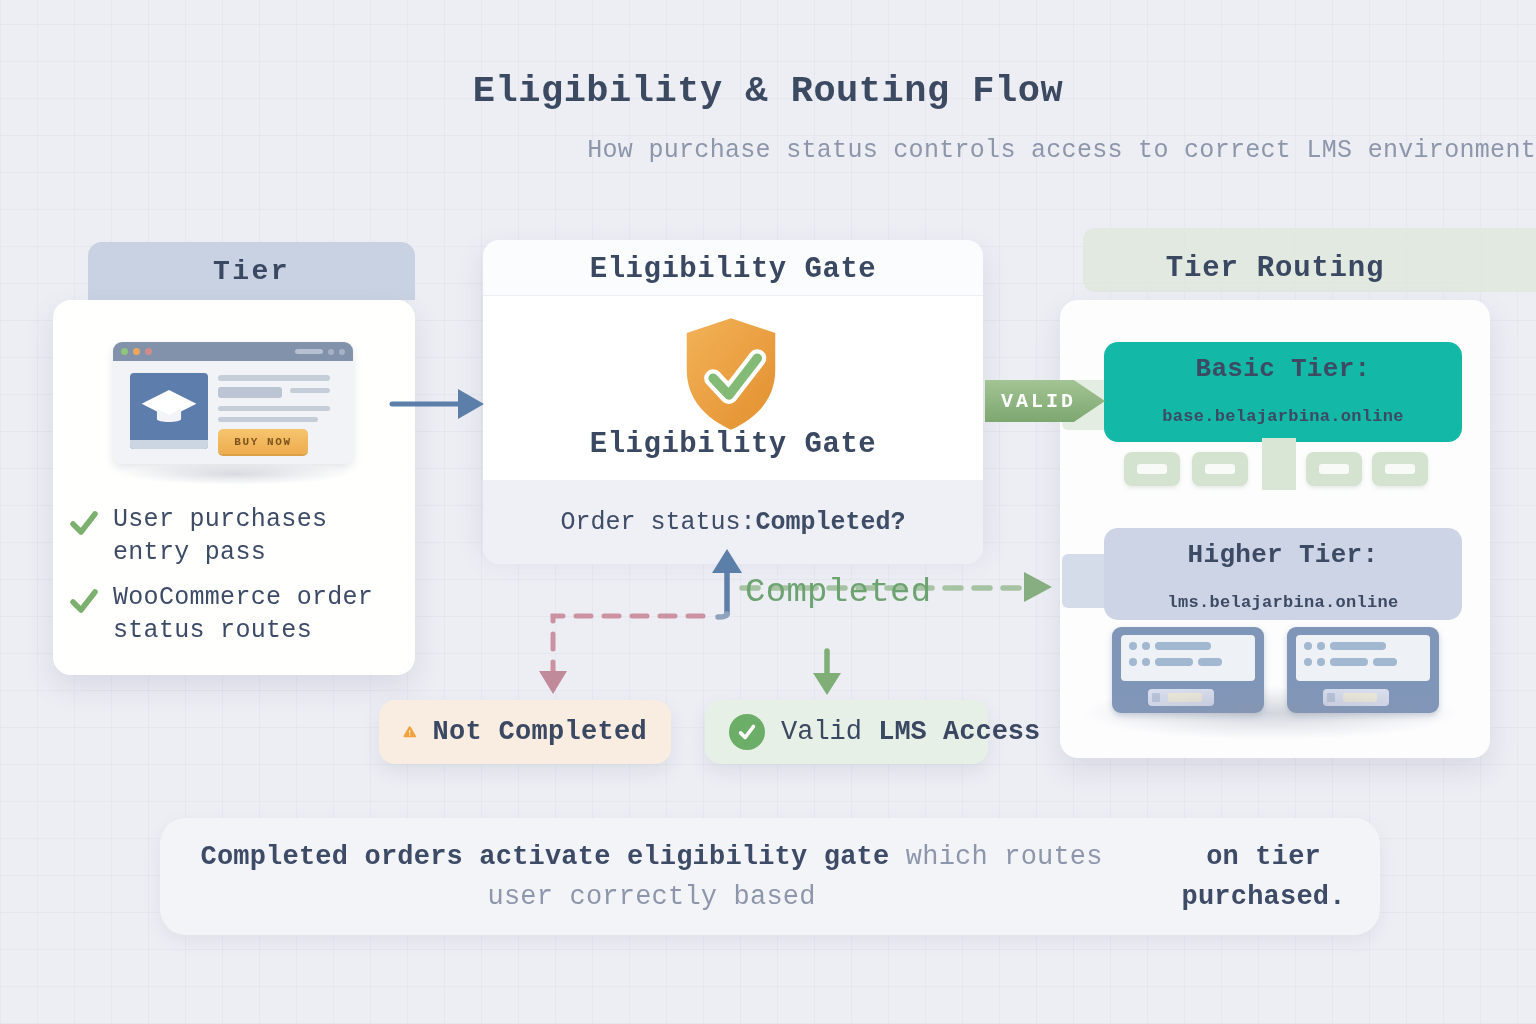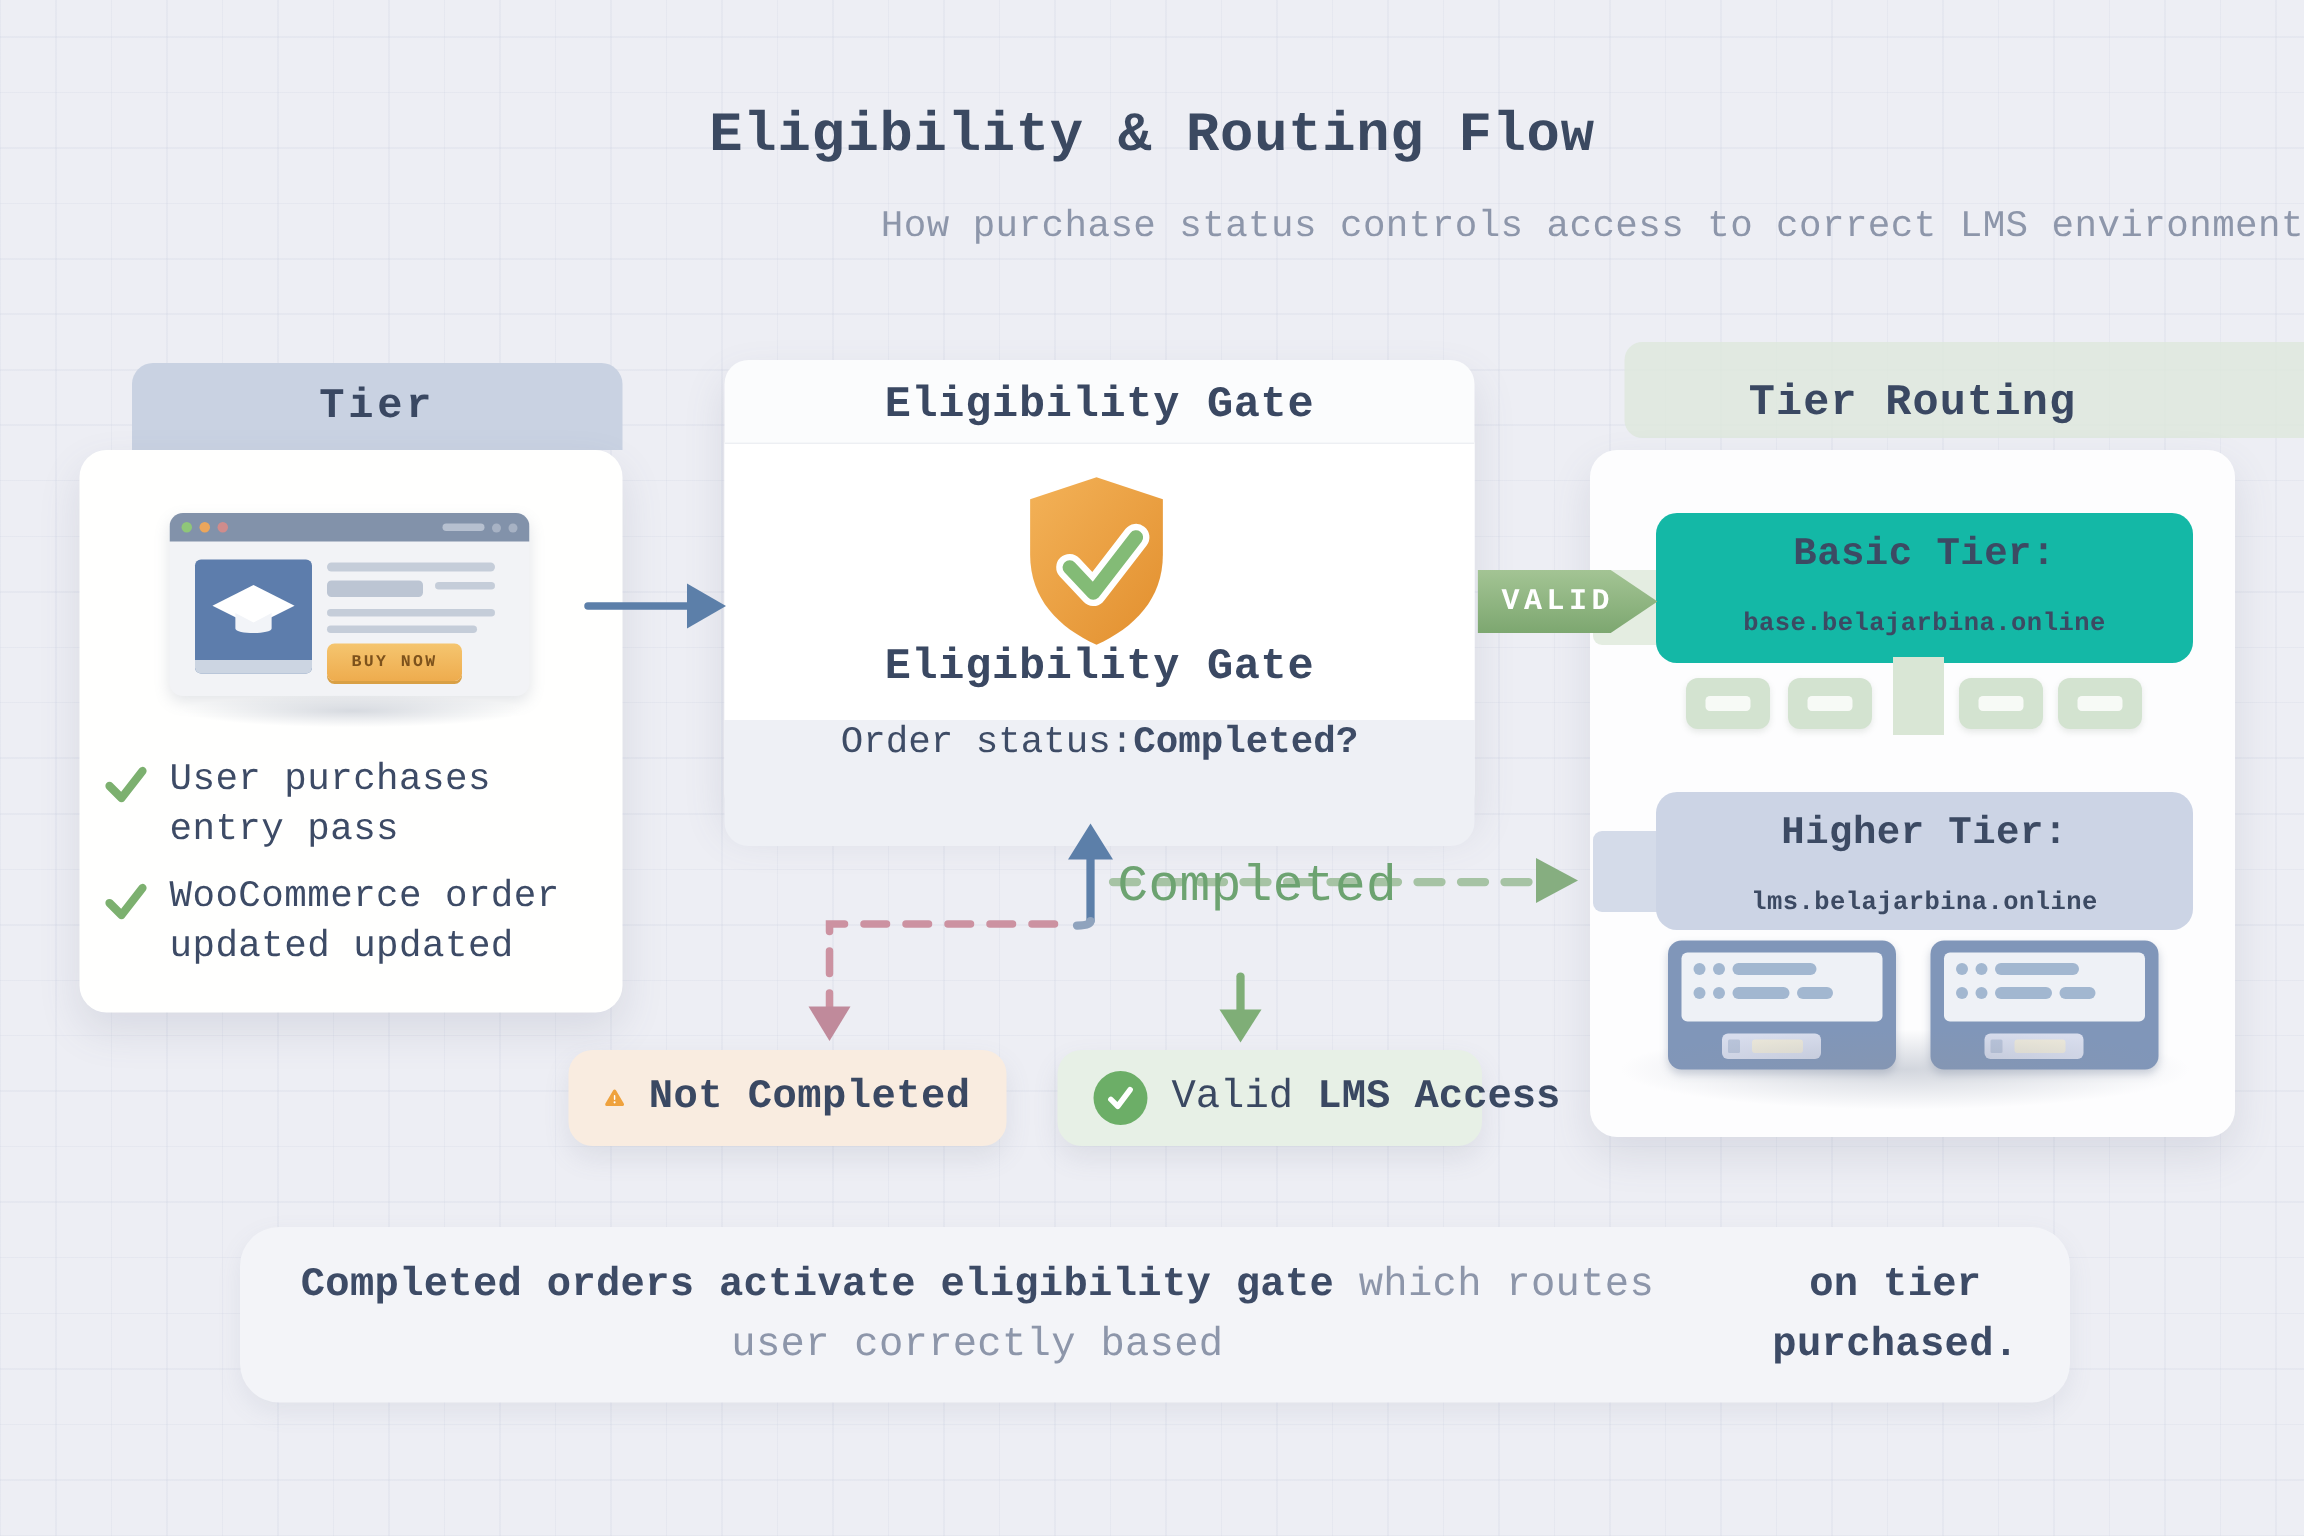--- a/index.html
+++ b/index.html
@@ -46,21 +46,21 @@
   .gate-card{left:483px;top:240px;width:500px;height:305px;background:#fbfcfd;border-radius:16px;
     box-shadow:0 12px 28px rgba(90,100,130,.14);}
   .gate-header{position:absolute;left:0;top:13px;width:100%;text-align:center;
     font-size:29px;font-weight:700;color:#3a4862;letter-spacing:.5px;}
   .gate-band{position:absolute;left:0;top:55px;width:100%;height:184px;background:#ffffff;
     border-top:1px solid #edeff3;border-bottom:1px solid #e9ebf0;}
   .gate-shield{position:absolute;left:195px;top:75px;}
   .gate-caption{position:absolute;left:0;top:188px;width:100%;text-align:center;
     font-size:29px;font-weight:700;color:#3a4862;letter-spacing:.5px;}
   .gate-footer-band{position:absolute;left:0;top:240px;width:100%;height:84px;background:#eef0f5;
-    border-radius:0 0 16px 16px;display:flex;align-items:flex-start;justify-content:center;
+    border-radius:0 0 16px 16px;display:flex;align-items:center;justify-content:center;
     font-size:25px;color:#3e4c66;}
   .gate-footer-band b{font-weight:700;}
 
   
   .tier-band{left:1083px;top:228px;width:453px;height:64px;background:rgba(222,232,221,.85);
     border-radius:12px 0 0 12px;}
   .tier-header{left:1060px;top:252px;width:430px;text-align:center;
     font-size:29px;font-weight:700;color:#3a4862;letter-spacing:.8px;}
   .tier-card{left:1060px;top:300px;width:430px;height:458px;background:#fdfdfe;border-radius:18px;
     box-shadow:0 12px 28px rgba(90,100,130,.14);}
@@ -158,21 +158,21 @@
     <div class="check-item" style="left:15px;top:203px">
       <svg width="32" height="32" viewBox="0 0 32 32">
         <polyline points="5,17 13,25 27,7" fill="none" stroke="#7cb06f" stroke-width="5.5" stroke-linecap="round" stroke-linejoin="round"></polyline>
       </svg>
       <span>User purchases entry pass</span>
     </div>
     <div class="check-item" style="left:15px;top:281px">
       <svg width="32" height="32" viewBox="0 0 32 32">
         <polyline points="5,17 13,25 27,7" fill="none" stroke="#7cb06f" stroke-width="5.5" stroke-linecap="round" stroke-linejoin="round"></polyline>
       </svg>
-      <span>WooCommerce order updated updated</span>
+      <span>WooCommerce order status routes</span>
     </div>
   </div>
 
   <div class="abs gate-card">
     <div class="gate-header">Eligibility Gate</div>
     <div class="gate-band"></div>
     <div class="gate-shield">
       <svg width="106" height="118" viewBox="0 0 100 112">
         <defs>
           <linearGradient id="shieldGrad" x1="0" y1="0" x2="1" y2="1">

